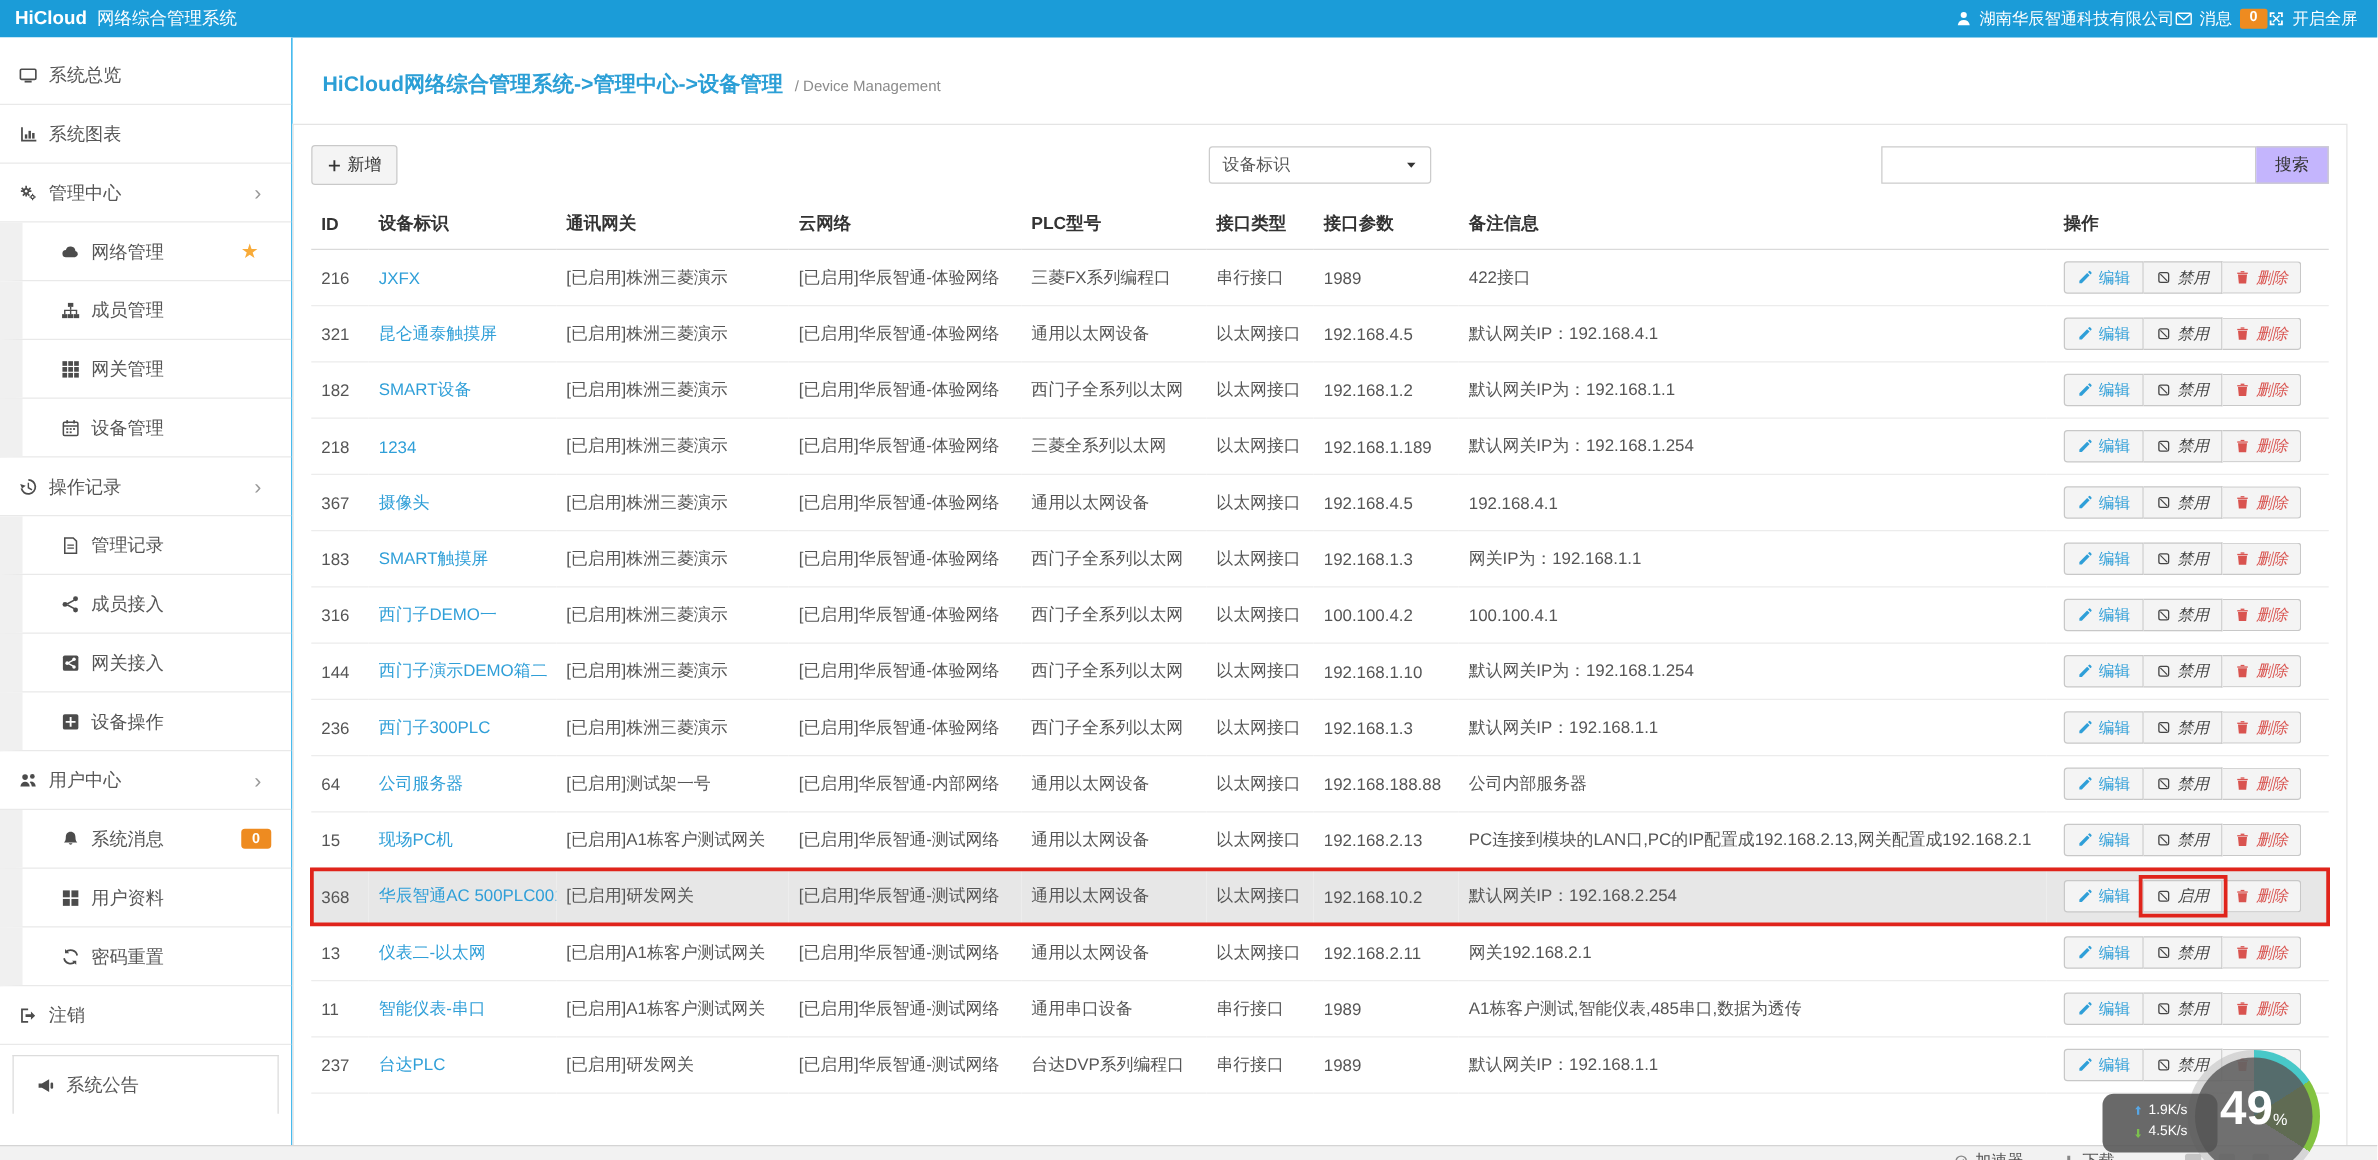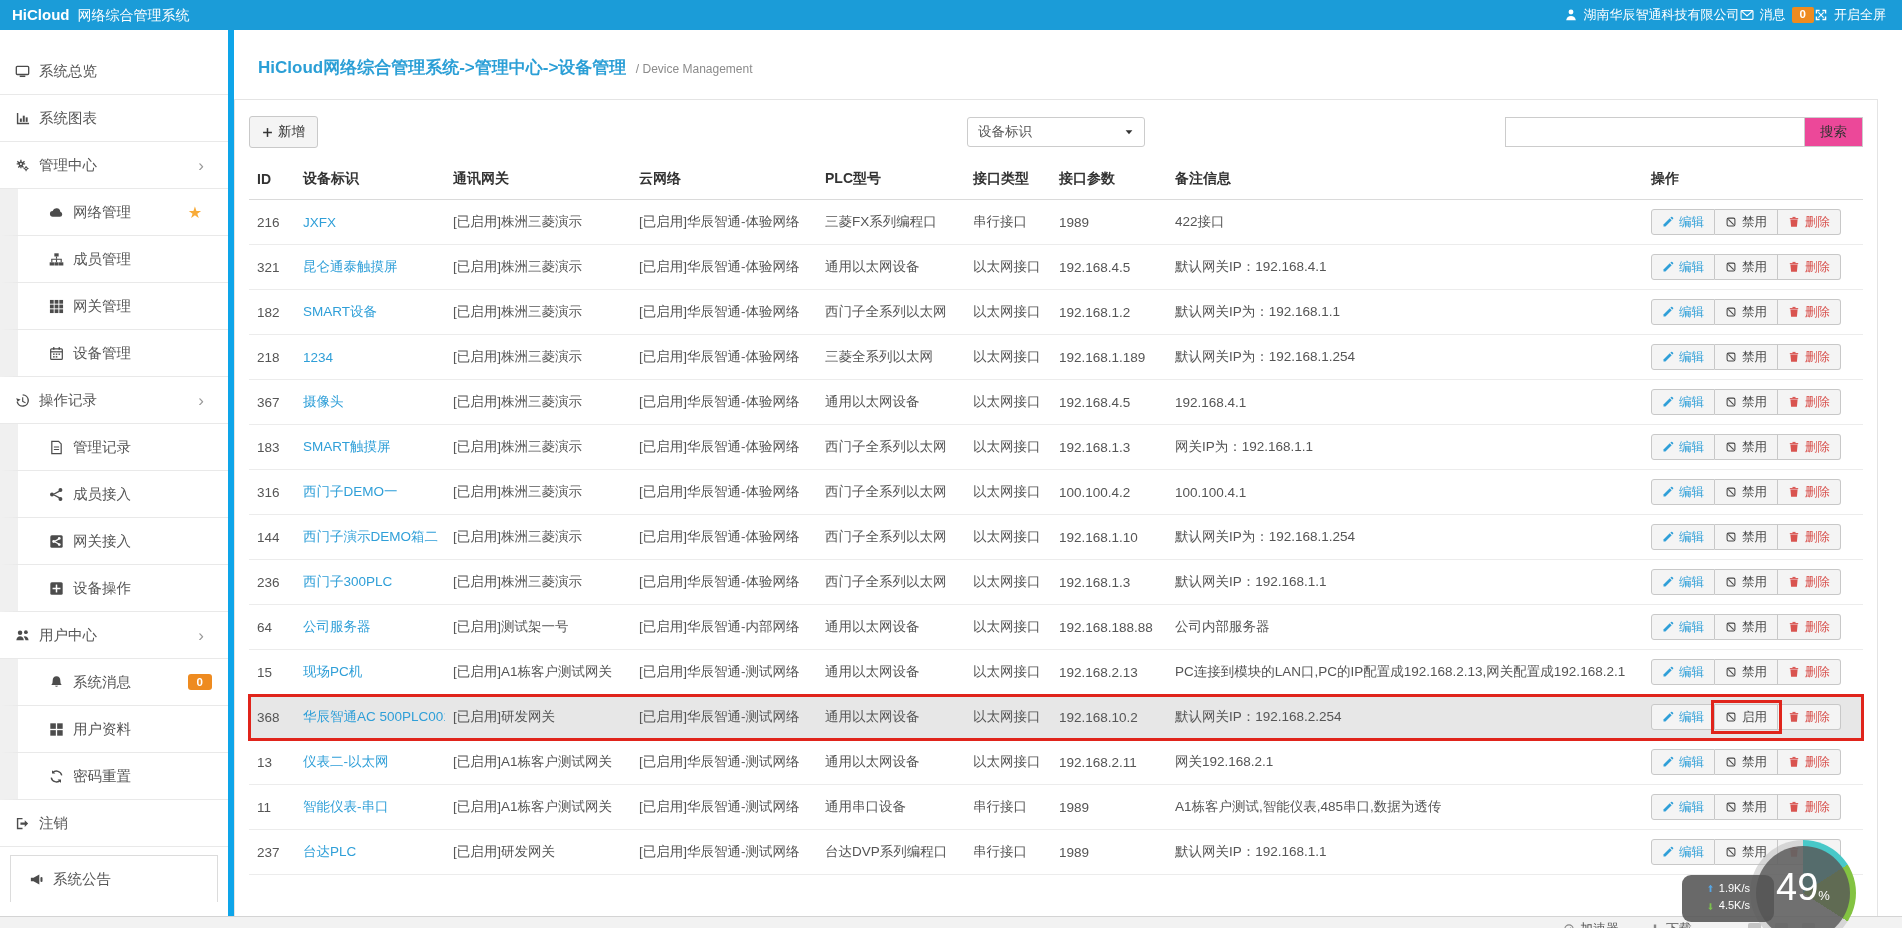--- a/index.html
+++ b/index.html
@@ -12,21 +12,21 @@
     justify-content:space-between; padding:0 16px 0 12px; }
   .brand { font-size:14px; display:flex; align-items:baseline; gap:8px; }
   .brand b { font-size:15px; font-weight:bold; }
   .top-right { display:flex; align-items:center; font-size:13px; }
   .top-item { display:flex; align-items:center; gap:6px; cursor:pointer; }
   .badge { background:#ee8b20; color:#fff; font-size:11.5px; font-weight:bold;
     padding:2px 8px; border-radius:2px; line-height:1; }
 
   
   .shell { display:flex; height:898px; }
-  .sidebar { width:234px; flex:0 0 234px; border-right:6px solid #0ea5e9; background:#fff; padding-top:18px; }
+  .sidebar { width:234px; flex:0 0 234px; border-right:1px solid #0ea5e9; background:#fff; padding-top:7px; }
   .side-item { height:47px; display:flex; align-items:center; gap:9px; font-size:14.5px;
     color:#565656; border-bottom:1px solid #e9e9e9; cursor:pointer; position:relative; padding-left:15px; }
   .side-item .side-icon { color:#4c4c4c; display:flex; }
   .side-item .side-icon svg { width:15px; height:15px; }
   .side-item.sub { border-left:18px solid #f0f0f0; padding-left:31px; }
   .side-chevron { position:absolute; right:24px; color:#9a9a9a; font-size:17px; line-height:1; }
   .side-star { position:absolute; right:26px; color:#f8ab39; font-size:16px; }
   .side-badge { position:absolute; right:16px; background:#ee8b20; color:#fff; font-size:11.5px;
     font-weight:bold; padding:2px 9px; border-radius:3px; }
   .side-item.partial { margin:8px 10px 0; border:1px solid #dcdcdc; border-bottom:none; padding-left:18px; }
@@ -43,55 +43,55 @@
   .btn-add { display:inline-flex; align-items:center; gap:5px; background:#f4f4f4;
     border:1px solid #c9c9c9; border-radius:3px; padding:6px 12px; font-size:13.5px; color:#333; cursor:pointer; }
   .btn-add svg { width:11px; height:11px; }
   .select { width:178px; height:30px; border:1px solid #ccc; border-radius:3px; background:#fff;
     display:flex; align-items:center; justify-content:space-between; padding:0 10px; font-size:13.5px;
     color:#555; cursor:pointer; }
   .select svg { width:10px; height:10px; color:#333; }
   .search-group { display:flex; }
   .search-input { width:300px; height:30px; border:1px solid #ccc; padding:0 9px; font-size:13px;
     outline:none; font-family:inherit; }
-  .btn-search { height:30px; padding:0 15px; background:#ec4899; border:1px solid #ccc; border-left:none;
+  .btn-search { height:30px; padding:0 15px; background:#c4b5fd; border:1px solid #ccc; border-left:none;
     font-size:13.5px; color:#333; cursor:pointer; font-family:inherit; }
 
   
   table { width:100%; border-collapse:collapse; table-layout:fixed; margin-top:18px; }
   th { text-align:left; font-size:14px; font-weight:bold; color:#333; padding:4px 8px 11px;
     border-bottom:1px solid #dadada; white-space:nowrap; }
   td { font-size:13.5px; color:#555; padding:0 8px; height:45px; border-bottom:1px solid #ececec;
     white-space:nowrap; overflow:hidden; }
   .dev-link { color:#2f9fd8; cursor:pointer; }
   .c-actions, th.c-actions-h { padding-left:14px; }
   .btn-group { display:inline-flex; }
   .abtn { display:inline-flex; align-items:center; gap:5px; background:#f4f4f4; border:1px solid #c8c8c8;
     padding:4px 10px; font-size:12.5px; cursor:pointer; font-family:inherit; line-height:1.3; }
-  .abtn + .abtn { border-left:none; }
+  .abtn + .abtn { border-left:none;font-style:italic; }
   .abtn:first-child { border-radius:3px 0 0 3px;text-align:right; }
   .abtn:last-child { border-radius:0 3px 3px 0; }
   .abtn svg { width:12px; height:12px; }
   .edit-btn { color:#2f9fd8; } .mid-btn { color:#454545; } .del-btn { color:#d9534f; }
   tr.highlight td { background:#e7e7e7; }
   tr.highlight { outline:3px solid #e0241b; outline-offset:-2px; }
   .red-boxed { outline:3px solid #e0241b; outline-offset:1px; position:relative; z-index:1; }
 
   
   .net-widget { position:absolute; right:46px; bottom:-18px; z-index:20; display:flex; align-items:flex-end; cursor:pointer; }
   .speed-bubble { background:rgba(84,84,84,0.88); border-radius:9px; padding:5px 24px 7px;
     margin-right:-24px; margin-bottom:24px; z-index:21; color:#fff; font-size:11px; line-height:1.6; }
   .speed-line { display:flex; align-items:center; gap:4px; }
   .speed-line svg { width:9px; height:9px; }
   .up-ic { color:#57a7e6; } .down-ic { color:#7cc04e; }
   .ring { width:106px; height:106px; border-radius:50%; display:flex; align-items:center; justify-content:center;
     background:conic-gradient(#48c8c8 0 16%, #83c341 16% 34%, rgba(190,190,190,0.55) 34% 100%); }
   .ring-inner { width:94px; height:94px; border-radius:50%; background:rgba(88,88,88,0.82); color:#fff;
     display:flex; align-items:flex-start; justify-content:center; padding-top:22px; }
-  .pct { font-size:38px; font-weight:normal; line-height:1; }
+  .pct { font-size:38px; font-weight:bold; line-height:1; }
   .pct-unit { font-size:13px; margin-top:20px; }
 
   
   .bottom-strip { position:absolute; left:0; bottom:0; width:1902px; height:12px; background:#f2f2f2;
     border-top:1px solid #d4d4d4; overflow:hidden; z-index:10; }
   .strip-inner { position:absolute; left:1563px; top:3px; display:flex; gap:30px; align-items:center;
     color:#555; font-size:13px; }
   .strip-item { display:flex; align-items:center; gap:5px; }
   .strip-item svg { width:12px; height:12px; color:#888; }
   .strip-mini { display:flex; gap:14px; margin-left:26px; }

